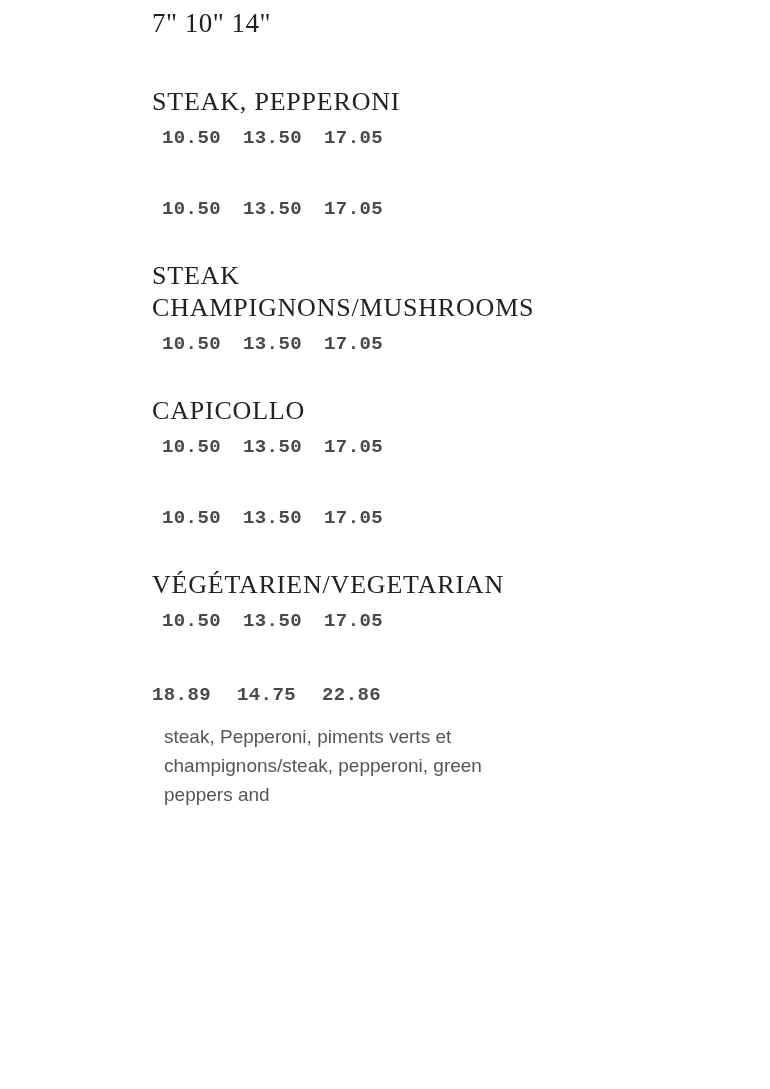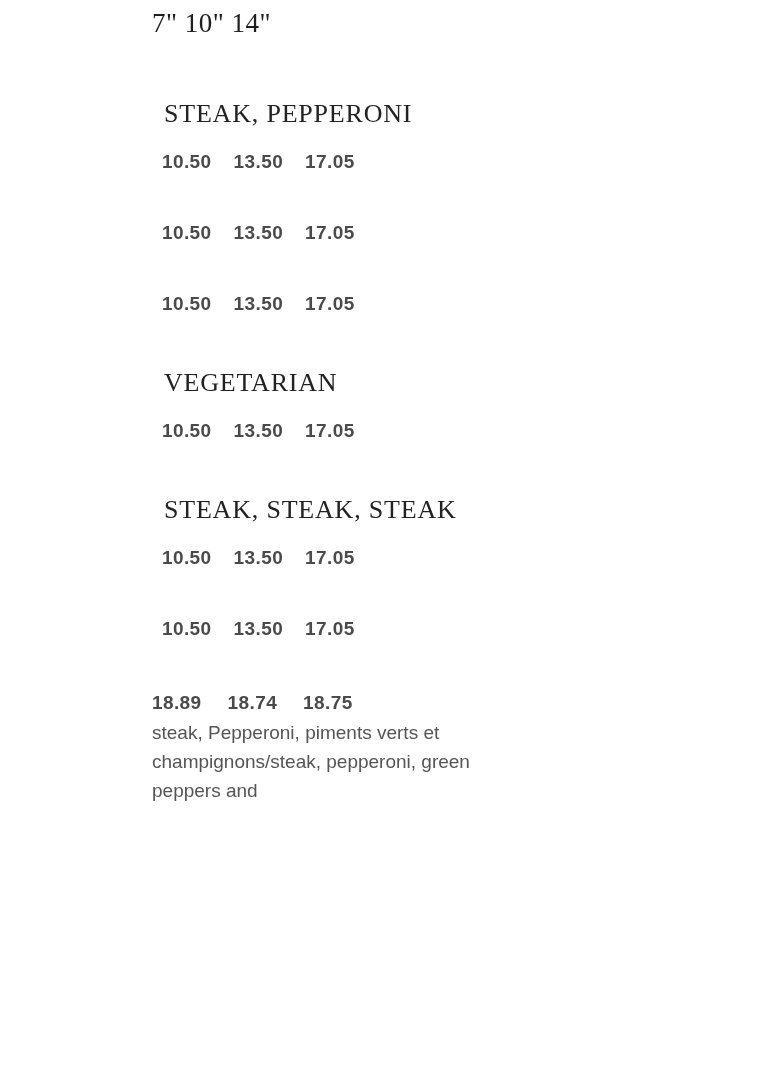--- a/index.html
+++ b/index.html
@@ -31,43 +31,43 @@
   }
   .item {
     margin-top: 0;
   }
   .item-title {
     font-family: "Liberation Serif", serif;
     font-size: 26px;
     color: #222222;
     letter-spacing: 0.8px;
     line-height: 32px;
-    margin: 12px;
+    margin: 0;
     max-width: 300px;
   }
   .item-prices {
-    font-family: Liberation Sans, sans-serif;
+    font-family: Liberation Mono, monospace;
     font-size: 19px;
     font-weight: bold;
     color: #4a4a4a;
     letter-spacing: 0.4px;
     margin: 0;
     padding-top: 9px;
     padding-left: 10px;
   }
   .item-prices span {
     display: inline-block;
   }
   .price-gap { width: 22px; }
   .item-desc {
     font-family: "Liberation Sans", sans-serif;
     font-size: 19px;
     color: #555555;
     line-height: 29px;
-    margin: 0;
+    margin: 12px;
     padding-top: 4px;
     max-width: 330px;
   }
   .spacer-lg { height: 46px; }
   .spacer-sm { height: 40px; }
   .deluxe .item-prices {
     padding-left: 0;
     padding-top: 12px;
   }
   .deluxe .price-gap { width: 26px; }
@@ -92,53 +92,54 @@
 
   <div class="item">
     <div class="item-prices">
       <span>10.50</span><span class="price-gap"></span><span>13.50</span><span class="price-gap"></span><span>17.05</span>
     </div>
   </div>
 
   <div class="spacer-sm"></div>
 
   <div class="item">
+    <div class="item-title">STEAK CHAMPIGNONS/MUSHROOMS</div>
     <div class="item-prices">
       <span>10.50</span><span class="price-gap"></span><span>13.50</span><span class="price-gap"></span><span>17.05</span>
     </div>
   </div>
 
   <div class="spacer-sm"></div>
 
   <div class="item">
-    <div class="item-title">VEGETARIAN</div>
-    <div class="item-prices">
-      <span>10.50</span><span class="price-gap"></span><span>13.50</span><span class="price-gap"></span><span>17.05</span>
-    </div>
-  </div>
-
-  <div class="spacer-sm"></div>
-
-  <div class="item">
-    <div class="item-title">STEAK, STEAK, STEAK</div>
+    <div class="item-title">CAPICOLLO</div>
     <div class="item-prices">
       <span>10.50</span><span class="price-gap"></span><span>13.50</span><span class="price-gap"></span><span>17.05</span>
     </div>
   </div>
 
   <div class="spacer-sm"></div>
 
   <div class="item">
     <div class="item-prices">
       <span>10.50</span><span class="price-gap"></span><span>13.50</span><span class="price-gap"></span><span>17.05</span>
     </div>
   </div>
 
   <div class="spacer-sm"></div>
 
+  <div class="item">
+    <div class="item-title">VÉGÉTARIEN/VEGETARIAN</div>
+    <div class="item-prices">
+      <span>10.50</span><span class="price-gap"></span><span>13.50</span><span class="price-gap"></span><span>17.05</span>
+    </div>
+  </div>
+
+  <div class="spacer-sm"></div>
+
   <div class="item deluxe">
     <div class="item-prices">
-      <span>18.89</span><span class="price-gap"></span><span>18.74</span><span class="price-gap"></span><span>18.75</span>
+      <span>18.89</span><span class="price-gap"></span><span>14.75</span><span class="price-gap"></span><span>22.86</span>
     </div>
     <div class="item-desc">steak, Pepperoni, piments verts et champignons/steak, pepperoni, green peppers and</div>
   </div>
 
 </div>
 
 </body></html>

